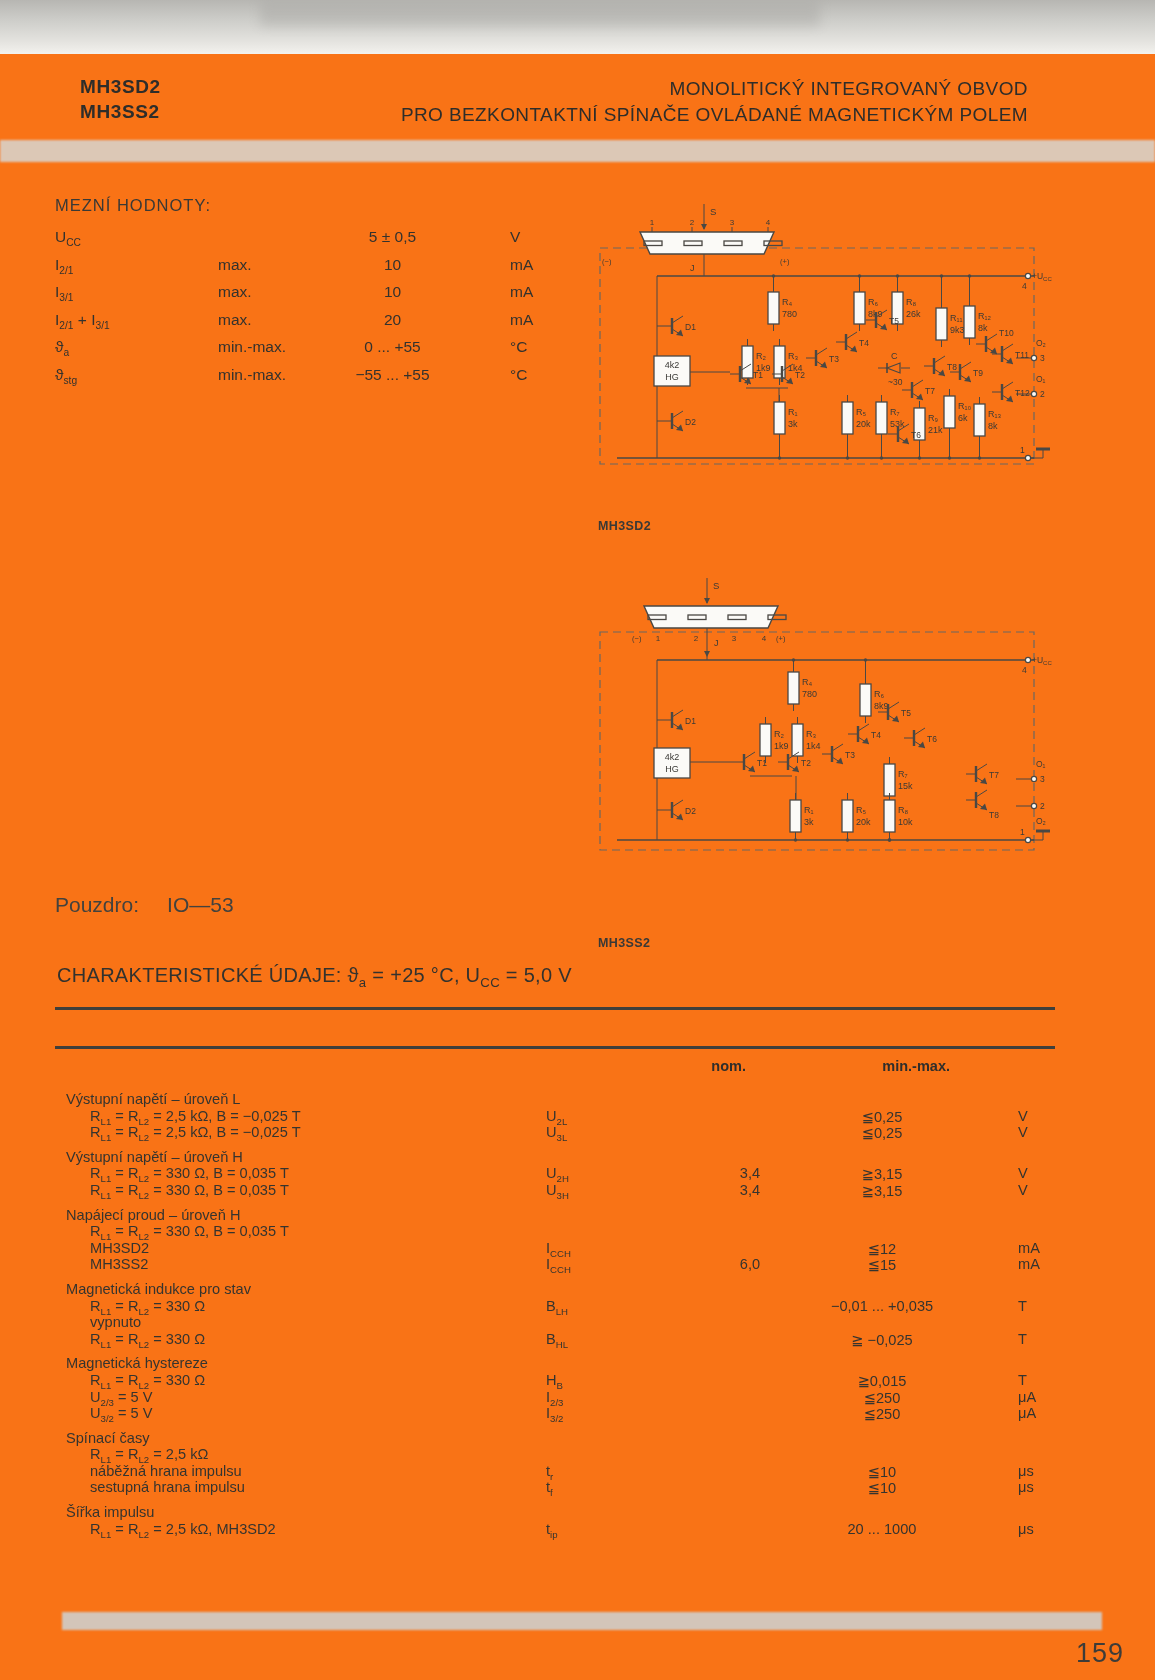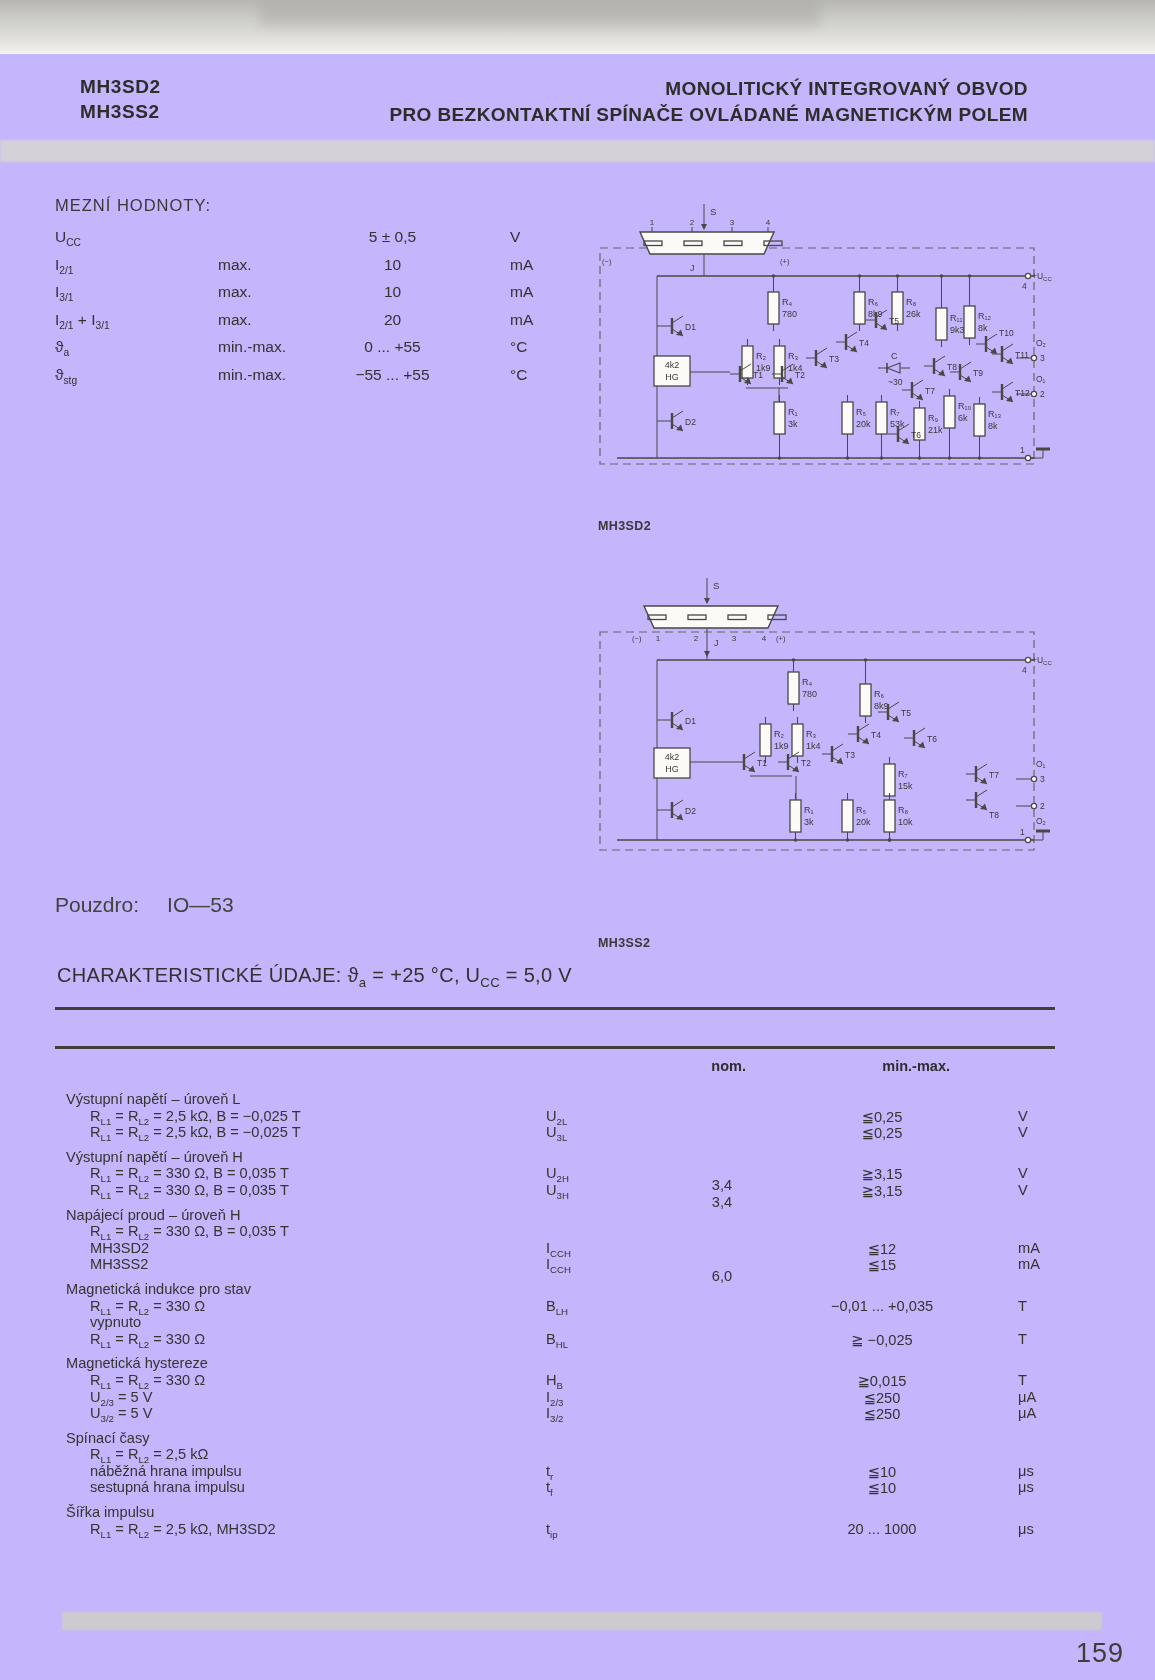--- a/index.html
+++ b/index.html
@@ -1,27 +1,27 @@
 <!DOCTYPE html>
 <html><head>
 <meta charset="utf-8">
 <style>
   html,body{margin:0;padding:0;background:#e8e7e3;}
-  .page{position:relative;width:1155px;height:1680px;background:#c4b5fd;overflow:hidden;
+  .page{position:relative;width:1155px;height:1680px;background:#f97316;overflow:hidden;
         font-family:"Liberation Sans",sans-serif;color:#34332f;}
   .abs{position:absolute;}
   
   .band-top{top:0;left:0;width:1155px;height:54px;
     background:linear-gradient(180deg,#b7b6b2 0%,#ccccc8 35%,#e3e2de 75%,#f3f2ee 100%);}
   .band-top2{top:0;left:260px;width:560px;height:26px;background:#a8a7a3;opacity:.45;filter:blur(6px);}
   .band-header{top:140px;left:0;width:1155px;height:22px;background:#d8d7d3;opacity:.85;filter:blur(1px);}
   .band-bottom{top:1612px;left:62px;width:1040px;height:18px;background:#cfcecb;opacity:.9;filter:blur(1px);}
   
   .partno{left:80px;font-size:19px;font-weight:bold;letter-spacing:.6px;color:#2e2d2a;}
-  .title{right:127px;top:76px;text-align:right;font-size:19px;font-weight:bold;
+  .title{right:127px;top:76px;text-align:right;font-size:19px;font-weight:normal;
          letter-spacing:.4px;line-height:26px;color:#2e2d2a;white-space:nowrap;}
   
   .limits-head{left:55px;top:196px;font-size:16.5px;letter-spacing:1px;color:#3a3936;}
   .limits{left:55px;top:228px;width:580px;}
   .lrow{position:relative;height:27.5px;font-size:15.5px;color:#33322e;}
   .lrow span{position:absolute;white-space:nowrap;}
   .lp{left:0;} .lc{left:163px;} .lv{left:255px;width:165px;text-align:center;} .lu{left:455px;}
   sub{font-size:.66em;}
   
   .schematic{width:460px;}
@@ -31,21 +31,21 @@
   .pouzdro .val{margin-left:28px;}
   
   .rule{left:55px;width:1000px;height:3px;background:#403f3b;}
   .char-head{left:57px;top:964px;font-size:20px;color:#33322e;letter-spacing:.3px;}
   .colhead{top:1058px;font-size:14.5px;font-weight:bold;color:#2f2e2b;text-align:right;}
   .char{left:55px;top:1083px;width:1005px;}
   .crow{position:relative;height:16.6px;font-size:14.6px;color:#35342f;}
   .crow.grp{margin-top:8px;}
   .crow span{position:absolute;white-space:nowrap;}
   .cd{left:0;margin-left:11px;} .cd.ind{left:24px;}
-  .cs{left:491px;text-align:center;} .cn{left:635px;width:64px;text-align:center;margin-top:12px;}
+  .cs{left:491px;text-align:center;} .cn{left:663px;width:64px;text-align:center;}
   .cm{left:733px;width:188px;text-align:center;} .cu{left:963px;}
   .pagenum{left:1076px;top:1638px;font-size:27px;color:#3d3c39;letter-spacing:1px;}
 </style>
 </head>
 <body>
 
 <div class="page">
 
   <div class="abs band-top"></div>
   <div class="abs band-top2"></div>

